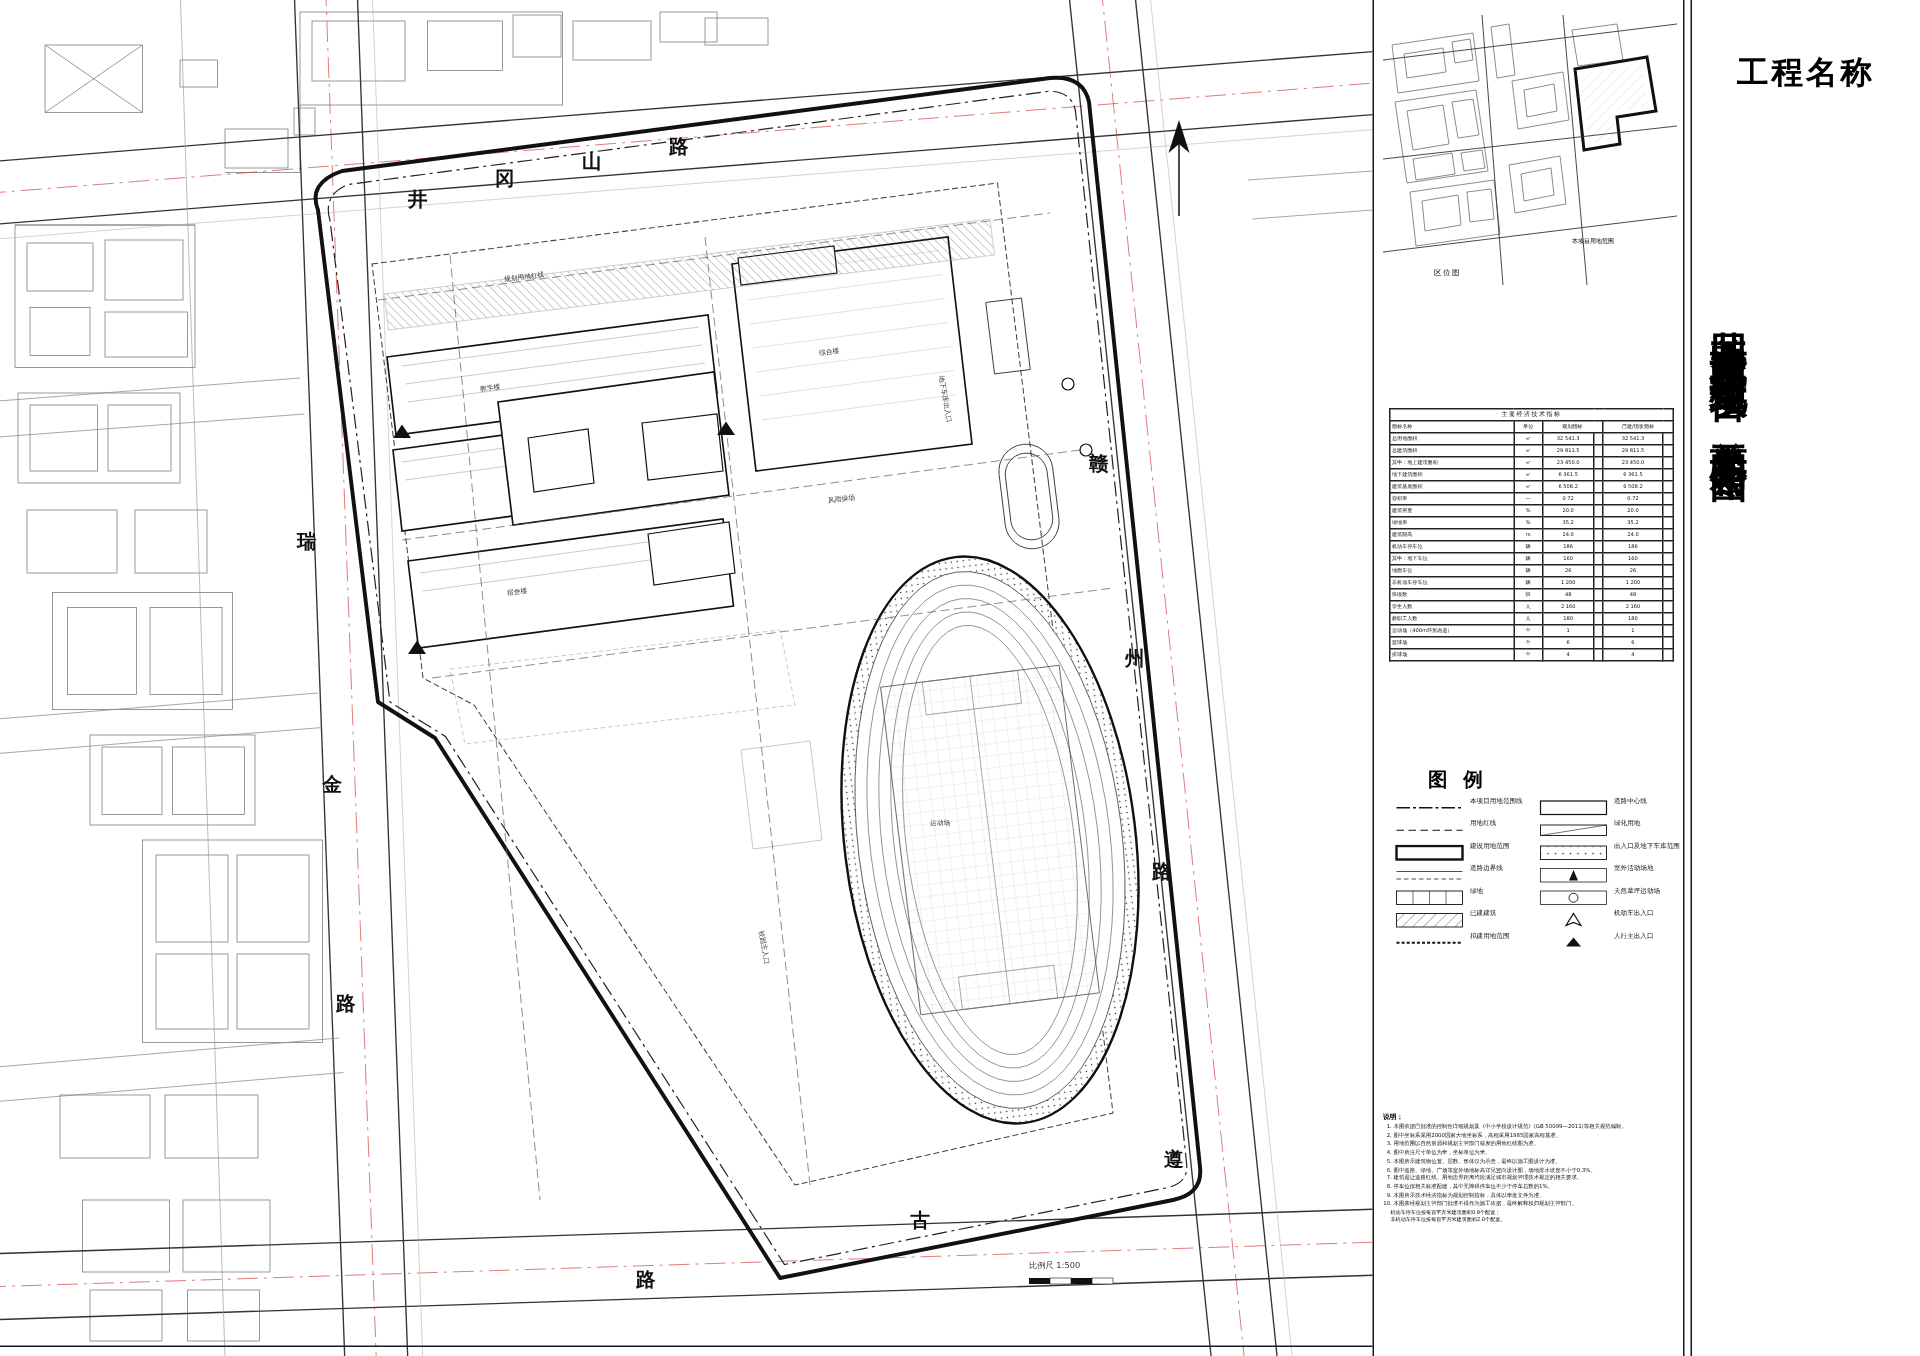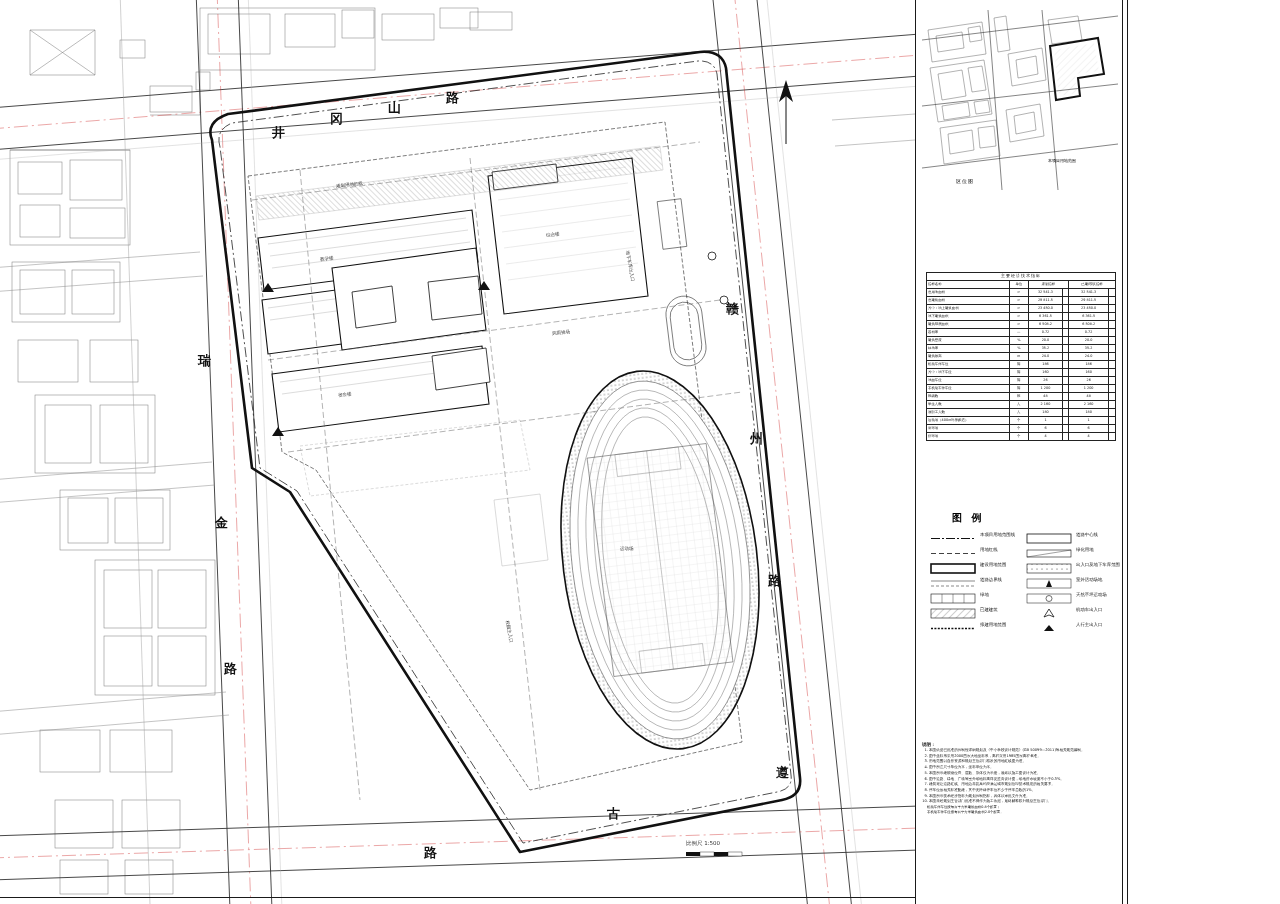--- a/index.html
+++ b/index.html
@@ -134,21 +134,21 @@
 
   
   #legend {
     position: absolute;
     left: 10px; top: 505px;
     width: 192px; height: 200px;
   }
   #legend-title {
     position: absolute;
     left: 26px; top: 6px;
-    font-size: 10px;
+    font-size: 13px;
     letter-spacing: 3px;
     font-weight: bold;
   }
   .legend-row {
     position: absolute;
     height: 14px;
     display: flex;
     align-items: center;
     gap: 4px;
   }
@@ -716,20 +716,24 @@
           <li>本图所示技术经济指标为规划控制指标，具体以审批文件为准。</li>
           <li>本图未经规划主管部门批准不得作为施工依据，最终解释权归规划主管部门。</li>
         </ol>
       <div id="notes-subs">
           <span class="note-sub">机动车停车位按每百平方米建筑面积0.8个配置；</span>
           <span class="note-sub">非机动车停车位按每百平方米建筑面积2.0个配置。</span>
         </div>
     </div>
   </div>
 
+  <div id="title-col">
+    <div id="project-name-label">工程名称</div>
+    <div id="main-title">井冈山路城市更新学校地块项目 总平面图公布图</div>
+  </div>
 
 </div>
 
 <svg width="0" height="0" style="position:absolute" aria-hidden="true">
   <defs>
     <pattern id="dotfill" width="5" height="5" patternUnits="userSpaceOnUse">
       <circle cx="1" cy="1" r="0.55" fill="#333"></circle>
     </pattern>
     <pattern id="hatch45" width="5" height="5" patternUnits="userSpaceOnUse" patternTransform="rotate(45)">
       <line x1="0" y1="0" x2="0" y2="5" stroke="#444" stroke-width="0.5"></line>

